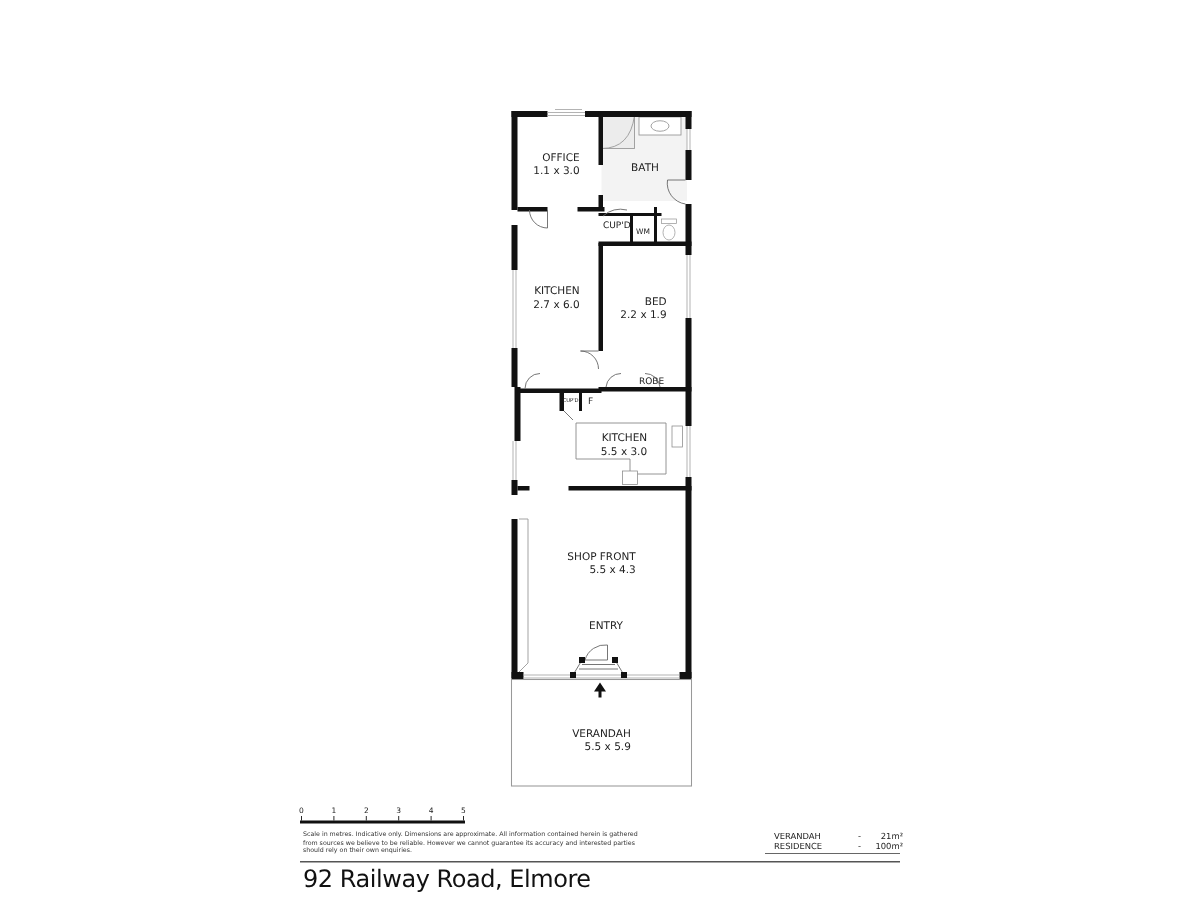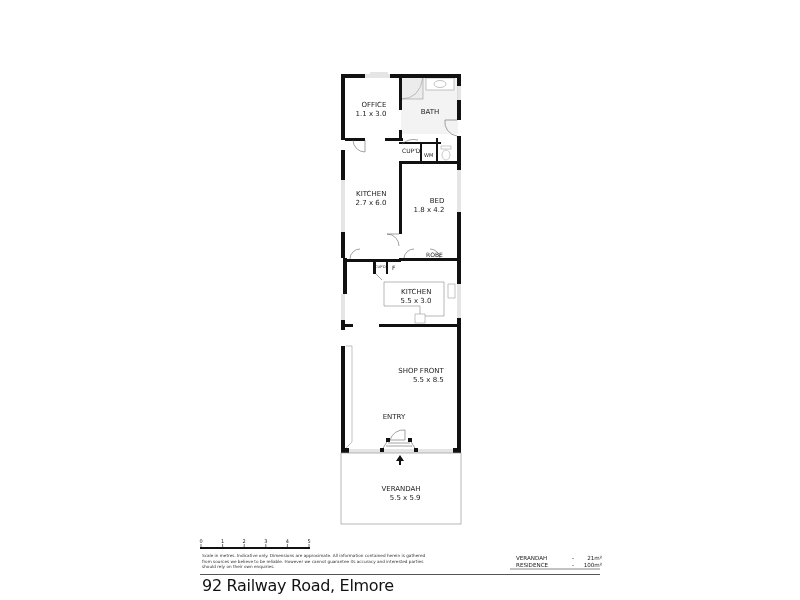--- a/index.html
+++ b/index.html
@@ -143,34 +143,34 @@
   <div>BATH</div>
 </div>
 <div class="small-label" style="left:402px; top:147px; font-size:6px;">CUP'D</div>
 <div class="small-label" style="left:424px; top:152px; font-size:5px;">WM</div>
 <div class="room-label" style="left:371px; top:190px;">
   <div>KITCHEN</div>
   <div>2.7 x 6.0</div>
 </div>
 <div class="room-label" style="left:429px; top:197px;">
   <div>BED</div>
-  <div>1.8 x 4.2</div>
+  <div>2.2 x 1.9</div>
 </div>
 <div class="small-label" style="left:426px; top:251px; font-size:6px;">ROBE</div>
 <div class="small-label" style="left:375px; top:265px; font-size:3.5px;">CUP'D</div>
 <div class="small-label" style="left:392px; top:264px; font-size:6px;">F</div>
 <div class="room-label" style="left:416px; top:288px;">
   <div>KITCHEN</div>
   <div>5.5 x 3.0</div>
 </div>
-<div class="room-label" style="left:401px; top:367px;margin-left:20px;">
+<div class="room-label" style="left:401px; top:367px;">
   <div>SHOP FRONT</div>
-  <div>5.5 x 8.5</div>
-</div>
-<div class="room-label" style="left:394px; top:413px;">
+  <div>5.5 x 4.3</div>
+</div>
+<div class="room-label" style="left:404px; top:413px;">
   <div>ENTRY</div>
 </div>
 <div class="room-label" style="left:401px; top:485px;">
   <div>VERANDAH</div>
   <div>5.5 x 5.9</div>
 </div>
 
 <div class="scale-ticks">
   <span class="tick-label" style="left:1px;">0</span>
   <span class="tick-label" style="left:22.6px;">1</span>

